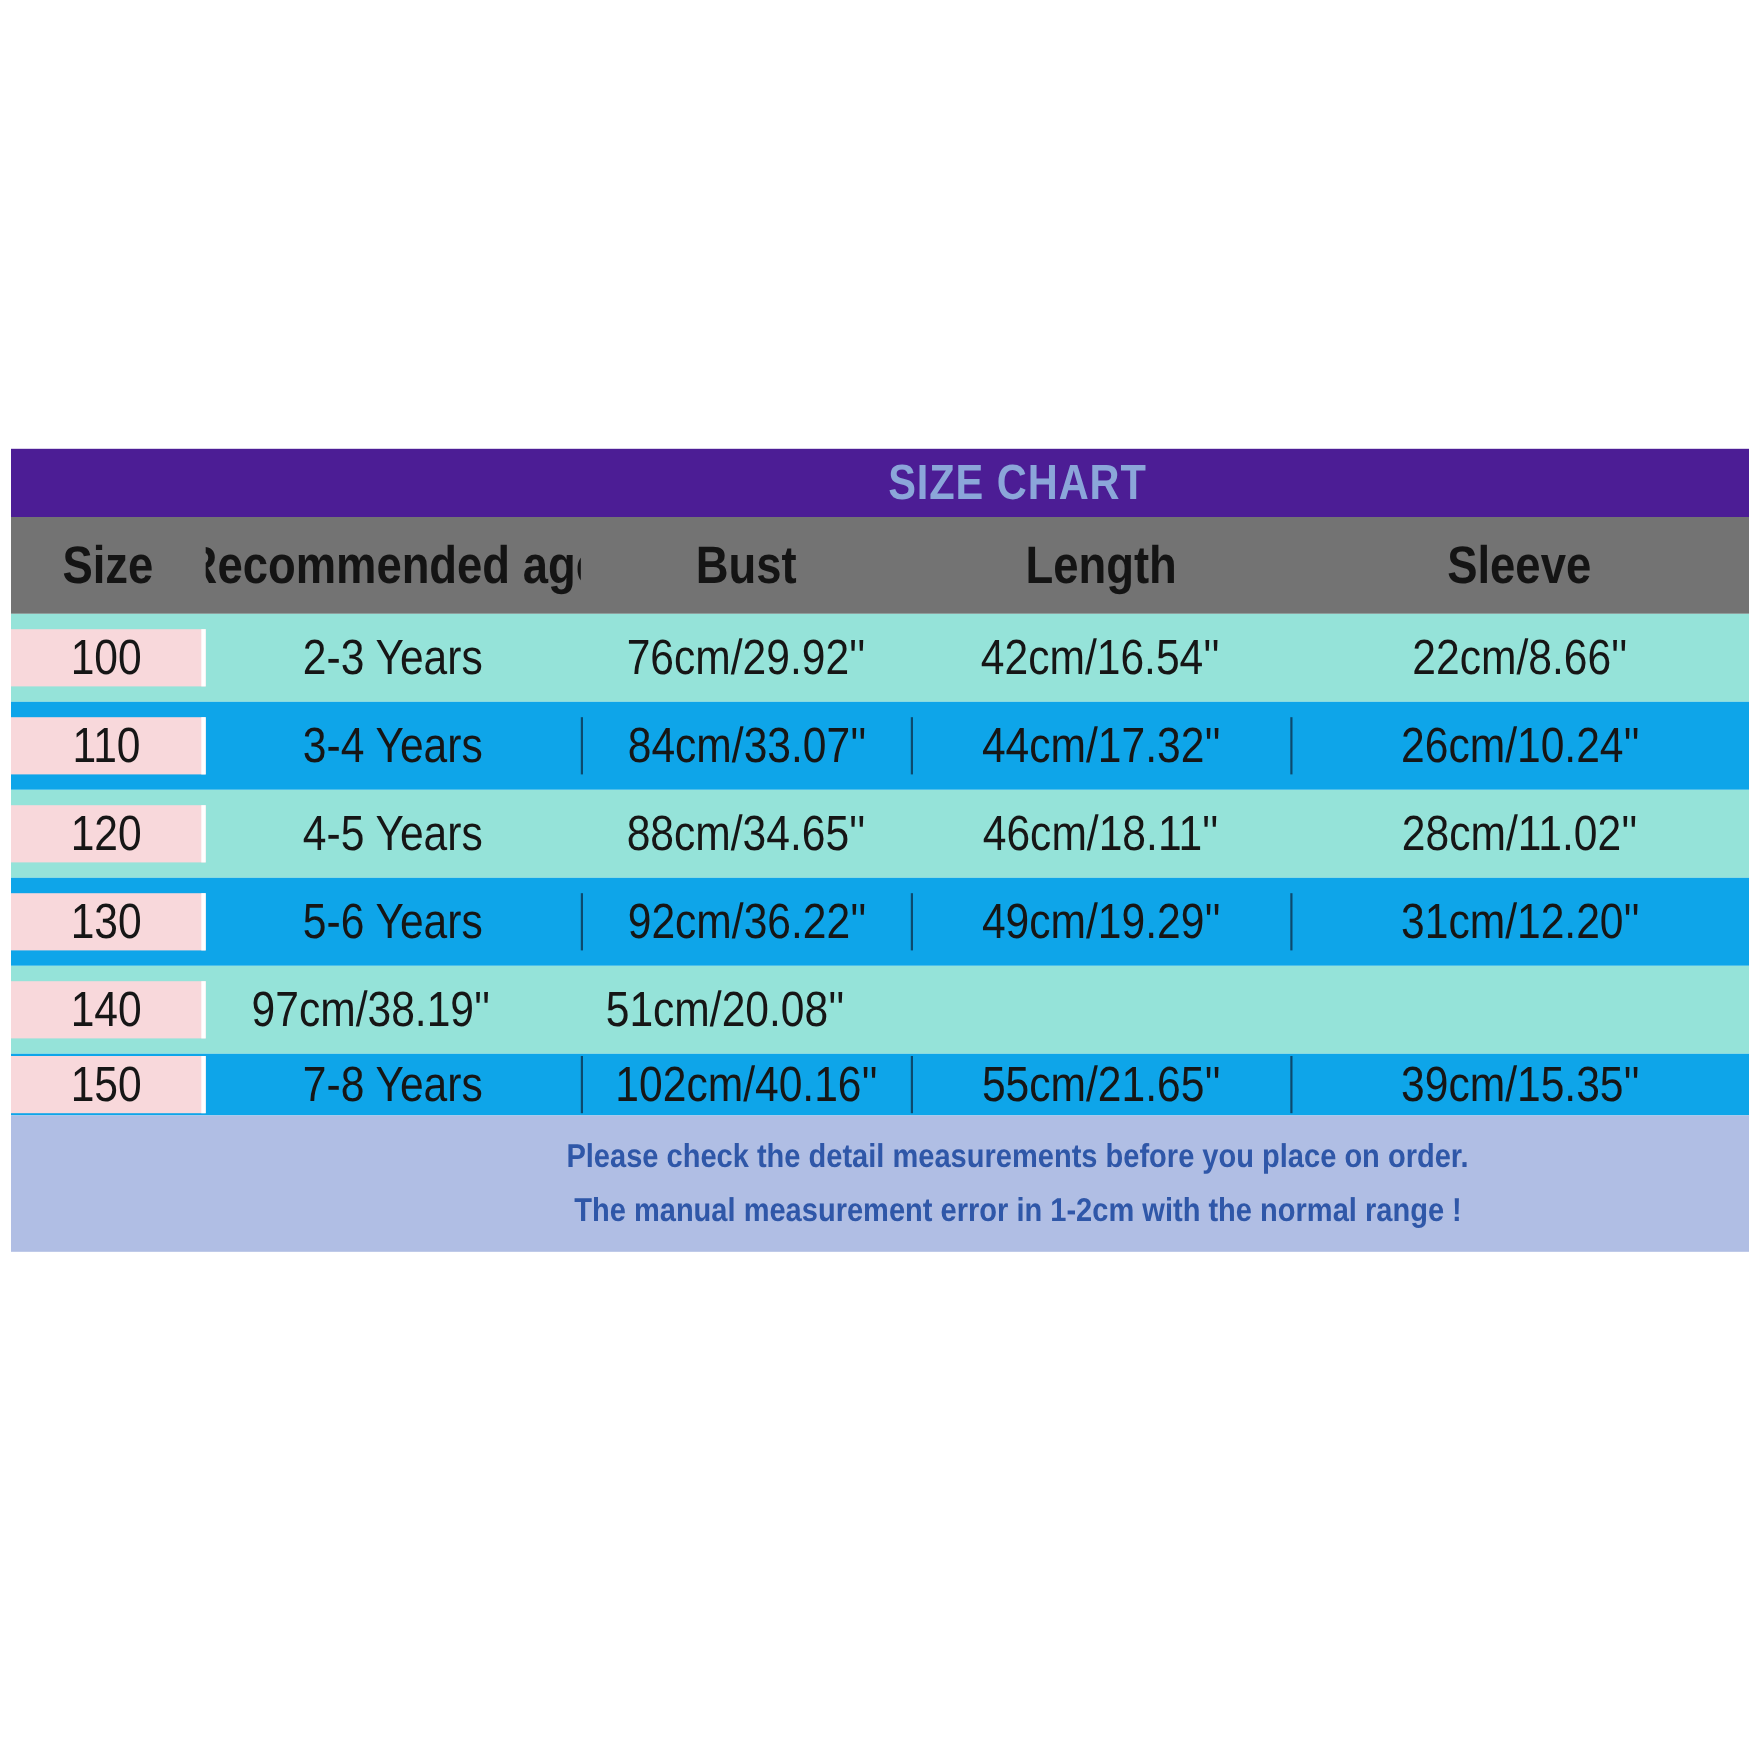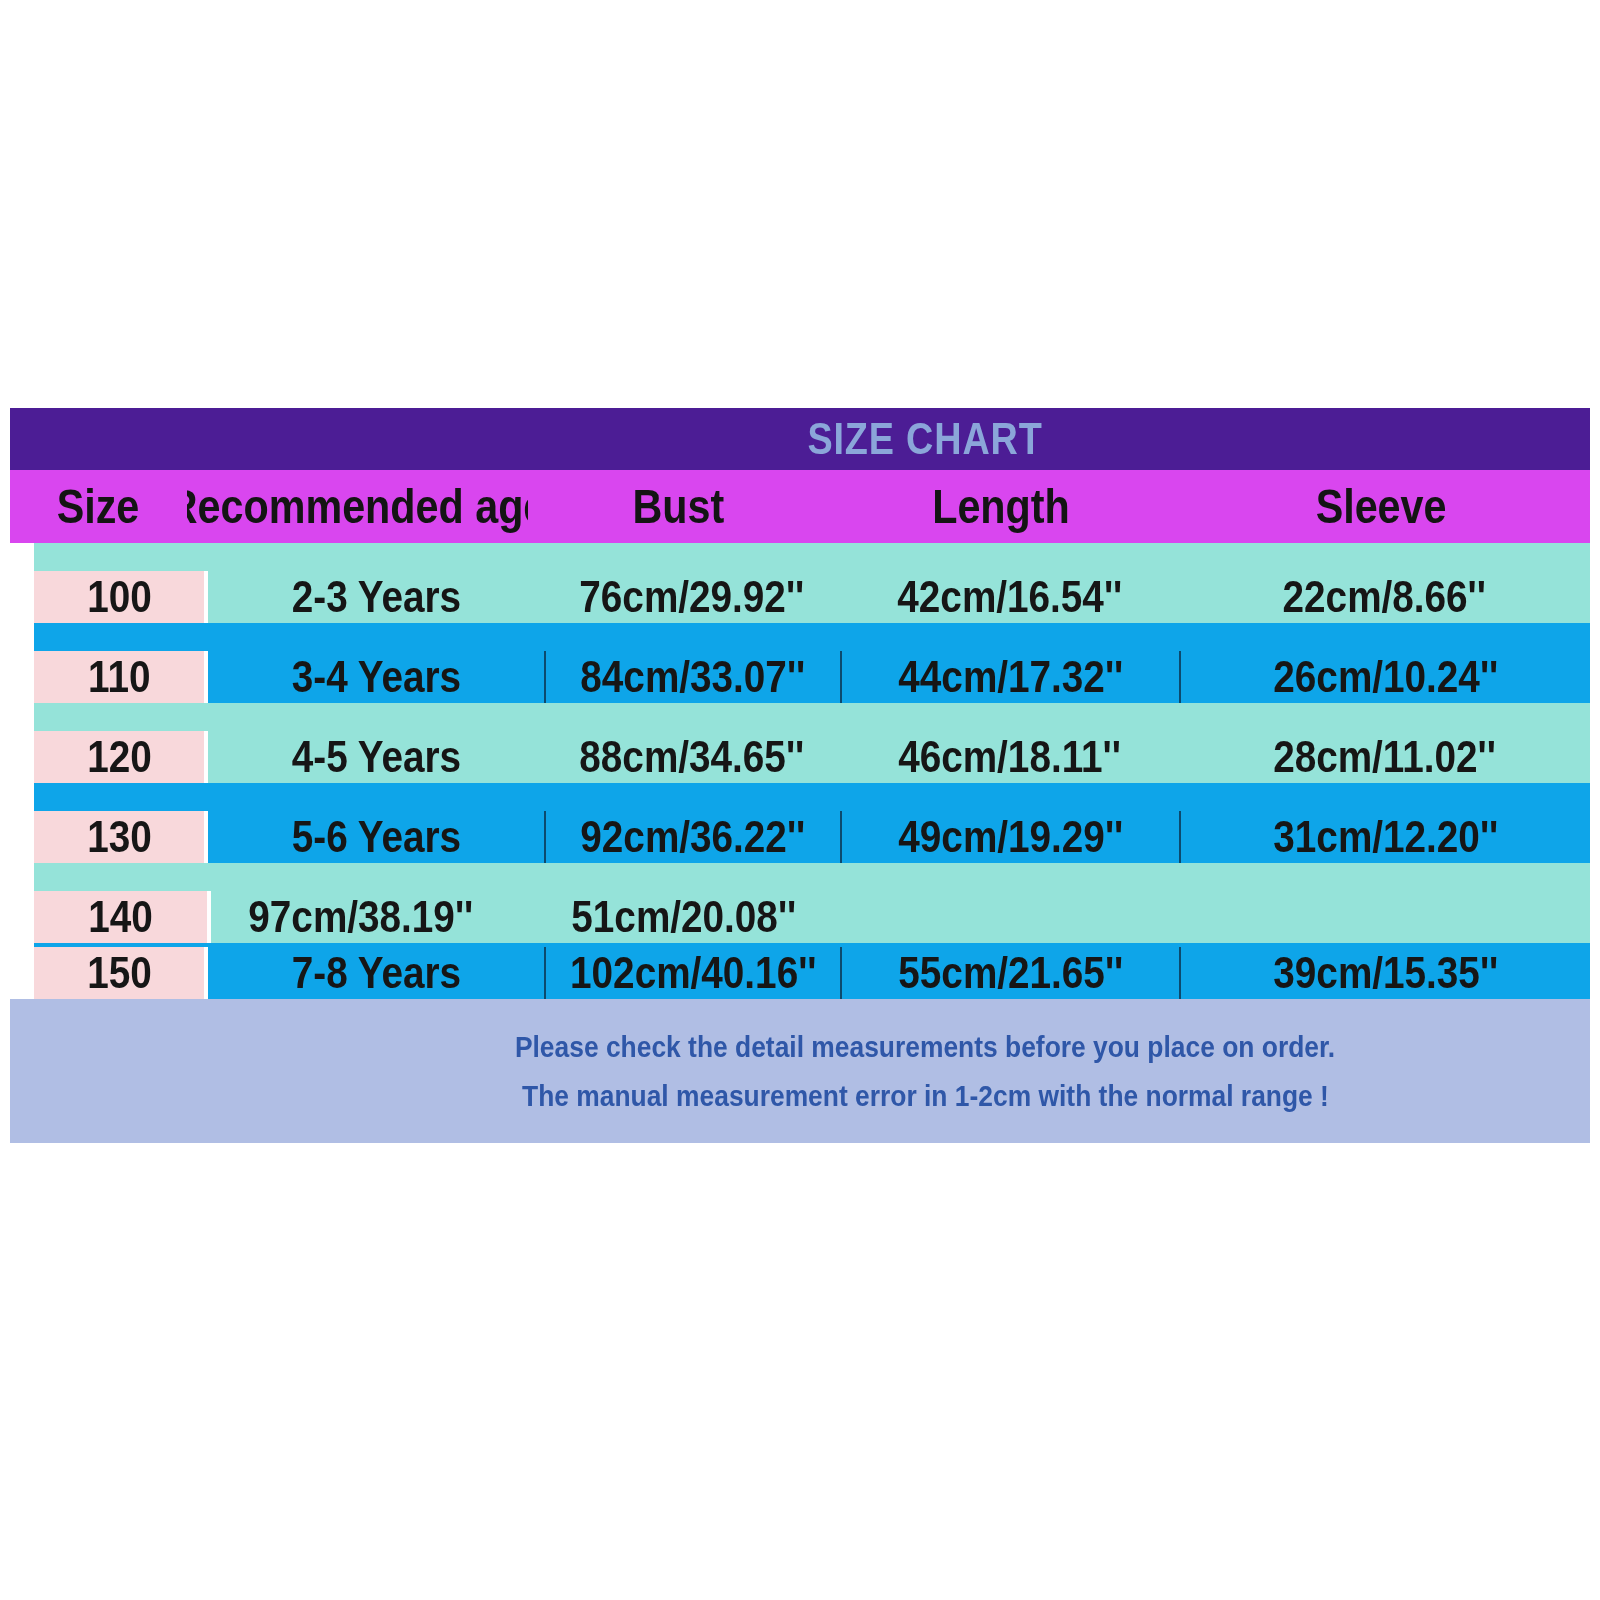--- a/index.html
+++ b/index.html
@@ -30,22 +30,22 @@
     transform: scaleX(0.84);
     font-size: 45px;
     font-weight: 800;
     letter-spacing: 1px;
     color: #8ba6d9;
     white-space: nowrap;
   }
 
   
   .header-row {
-    height: 73px;
-    background: #d946ef;
+    height: 88px;
+    background: #737373;
     display: flex;
     align-items: stretch;
     justify-content: center;
   }
 
   
   .cell {
     display: flex;
     align-items: center;
     justify-content: center;
@@ -56,46 +56,45 @@
   .c3 { width: 300px; }
   .c4 { width: 345px; }
   .c5 { width: 417px; }
 
   .header-row .cell { font-size: 48px; font-weight: 700; color: #141414; }
 
   
   .row {
     height: 80px;
     display: flex;
-    align-items: flex-end;
+    align-items: center;
     font-size: 45px;
-    font-weight: 700;
+    font-weight: 400;
     color: #161616;
-    margin-left: 24px;
   }
   .row.teal  { background: #95e3d9; }
   .row.white { background: #0ea5e9; }
   .row .c1 {
     background: #f8d8db;
     border-right: 4px solid #ffffff;
   }
   .row.white .c3,
   .row.white .c4,
   .row.white .c5 { border-left: 2px solid #0c4a6e; }
   .row.last { height: 56px; }
 
   .cond {
     display: inline-block;
     transform: scaleX(0.86);
     white-space: nowrap;
   }
 
   
   .footer {
-    height: 144px;
+    height: 124px;
     background: #b0bee4;
     display: flex;
     flex-direction: column;
     justify-content: center;
     row-gap: 15px;
   }
   .footer-line {
     margin-left: 250px;
     text-align: center;
     color: #2f57a8;

